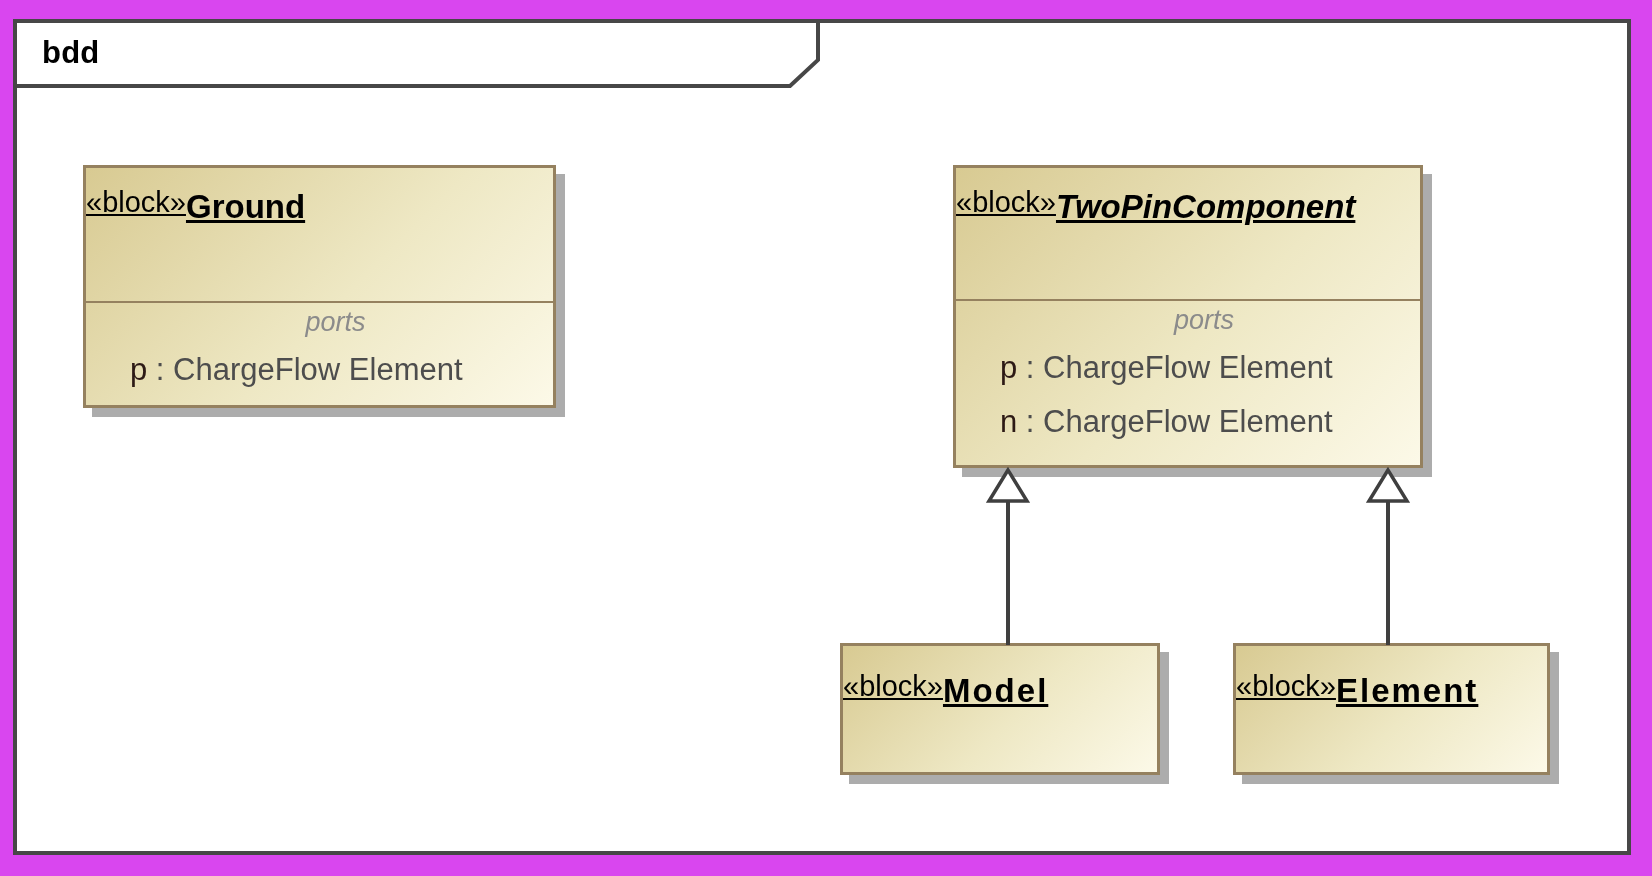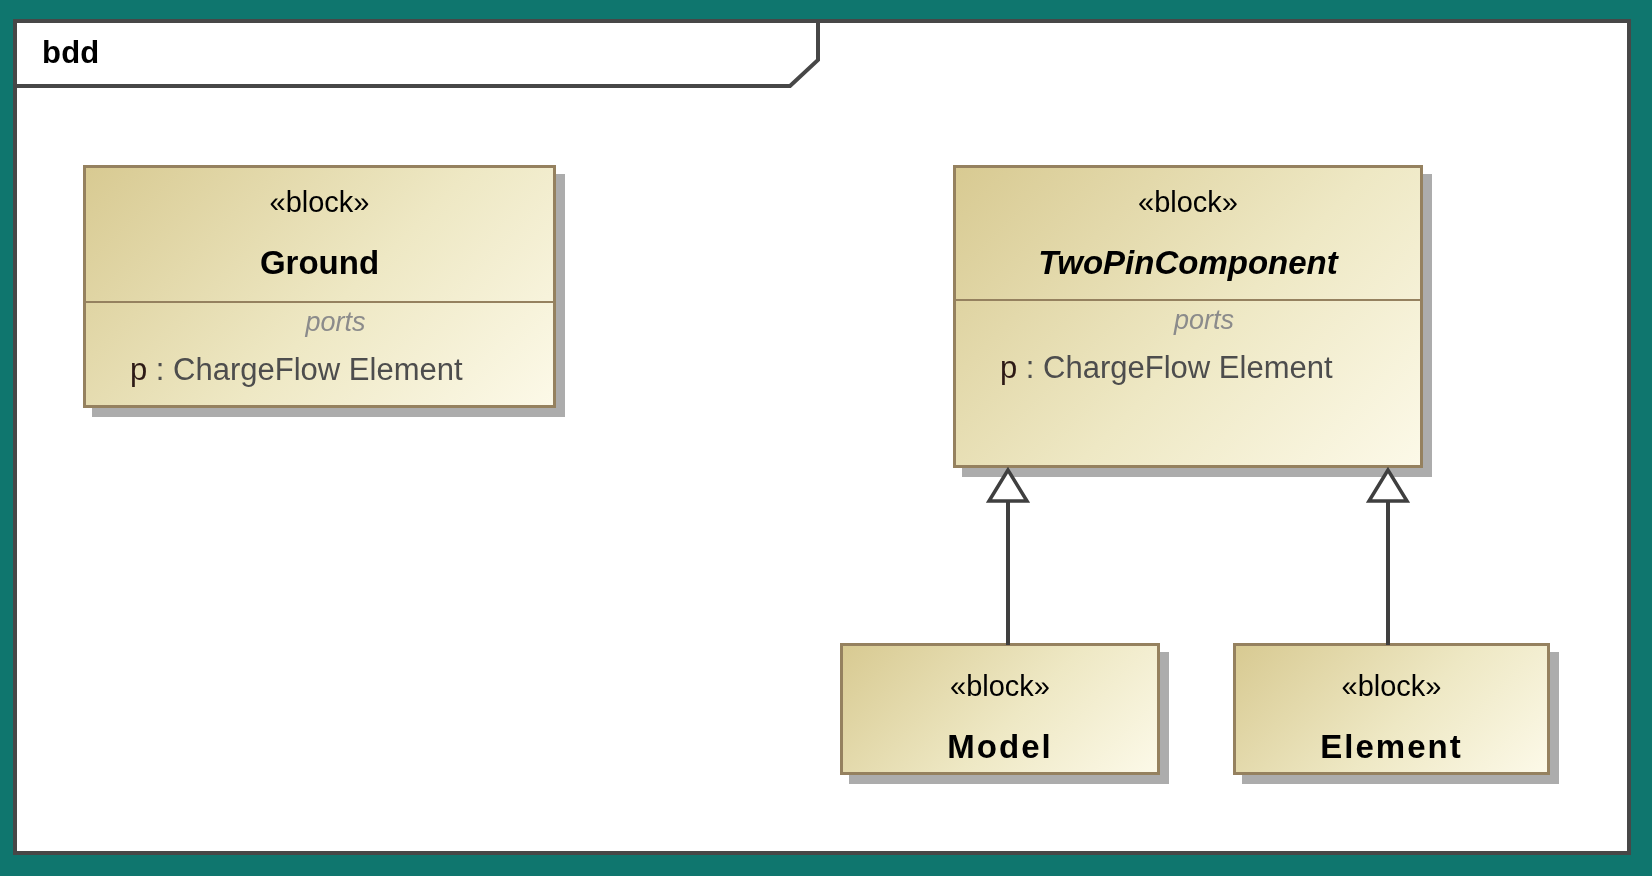--- a/index.html
+++ b/index.html
@@ -5,21 +5,21 @@
   html, body {
     margin: 0;
     padding: 0;
     background: #ffffff;
     font-family: "Liberation Sans", "DejaVu Sans", sans-serif;
   }
   .canvas {
     position: relative;
     width: 1652px;
     height: 876px;
-    background: #0f766e;
+    background: #d946ef;
     overflow: hidden;
   }
   svg.layer {
     position: absolute;
     left: 0; top: 0;
     width: 1652px;
     height: 876px;
   }
   .frame-layer { z-index: 0; }
   .edge-layer  { z-index: 3; }
@@ -45,37 +45,36 @@
     border: 3px solid #95815f;
     background: linear-gradient(135deg, #d8ca92 0%, #eee8c4 55%, #fcf9e8 100%);
     box-shadow: 9px 9px 0 #acacac;
     z-index: 1;
     display: flex;
     flex-direction: column;
   }
   .block-header {
     box-sizing: border-box;
     display: flex;
-    flex-direction: column;
-    align-items: center;
+    flex-direction: row;
     justify-content: flex-start;
     padding-top: 12px;
     flex: 0 0 auto;
+    text-decoration: underline;
   }
   .stereotype {
     font-size: 29px;
     line-height: 44px;
     color: #000000;
   }
   .block-name {
     font-size: 33px;
     line-height: 54px;
     font-weight: bold;
     color: #000000;
-    margin-top: 12px;
   }
   .block-name.abstract { font-style: italic; }
   .block-name.tracked  { letter-spacing: 2px; }
 
   .compartment {
     box-sizing: border-box;
     border-top: 2px solid #95815f;
     flex: 1 1 auto;
     padding-top: 2px;
     padding-left: 32px;
@@ -121,20 +120,21 @@
   </div>
 
   <div class="block" style="left:953px; top:165px; width:470px; height:303px;">
     <div class="block-header" style="height:131px;">
       <div class="stereotype">«block»</div>
       <div class="block-name abstract">TwoPinComponent</div>
     </div>
     <div class="compartment">
       <div class="ports-label">ports</div>
       <div class="port-line"><span class="port-name">p</span><span> : </span><span>ChargeFlow Element</span></div>
+      <div class="port-line"><span class="port-name">n</span><span> : </span><span>ChargeFlow Element</span></div>
     </div>
   </div>
 
   <div class="block" style="left:840px; top:643px; width:320px; height:132px;">
     <div class="block-header" style="padding-top:18px;">
       <div class="stereotype">«block»</div>
       <div class="block-name tracked">Model</div>
     </div>
   </div>
 

